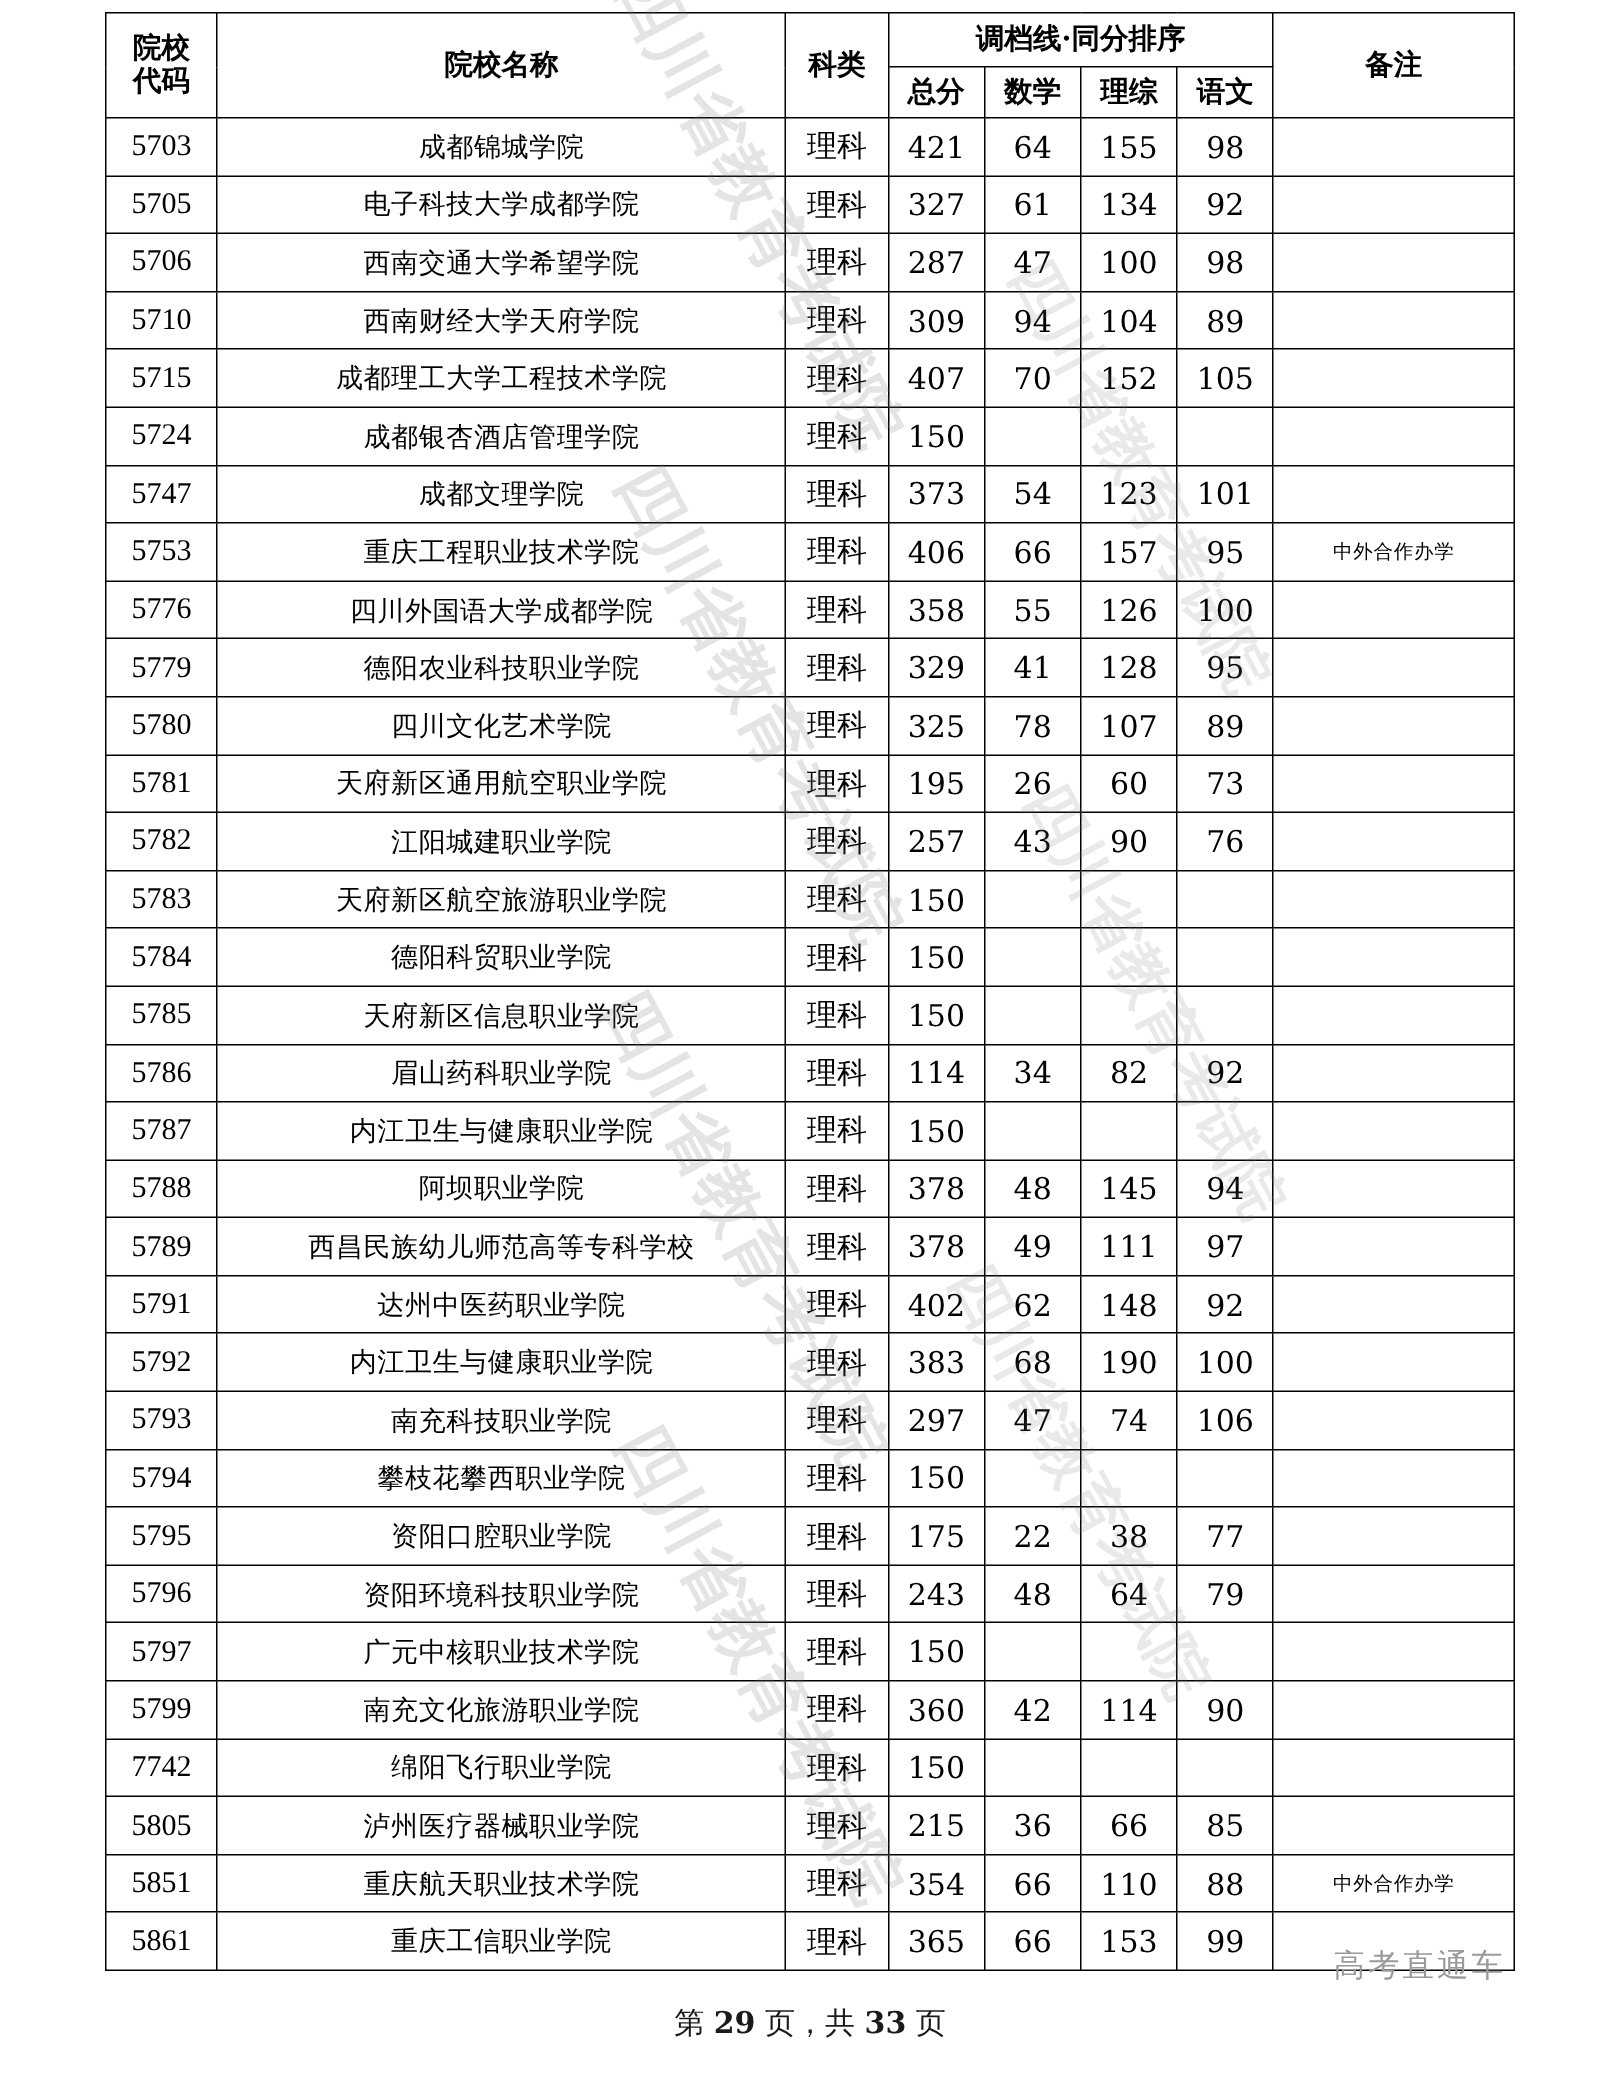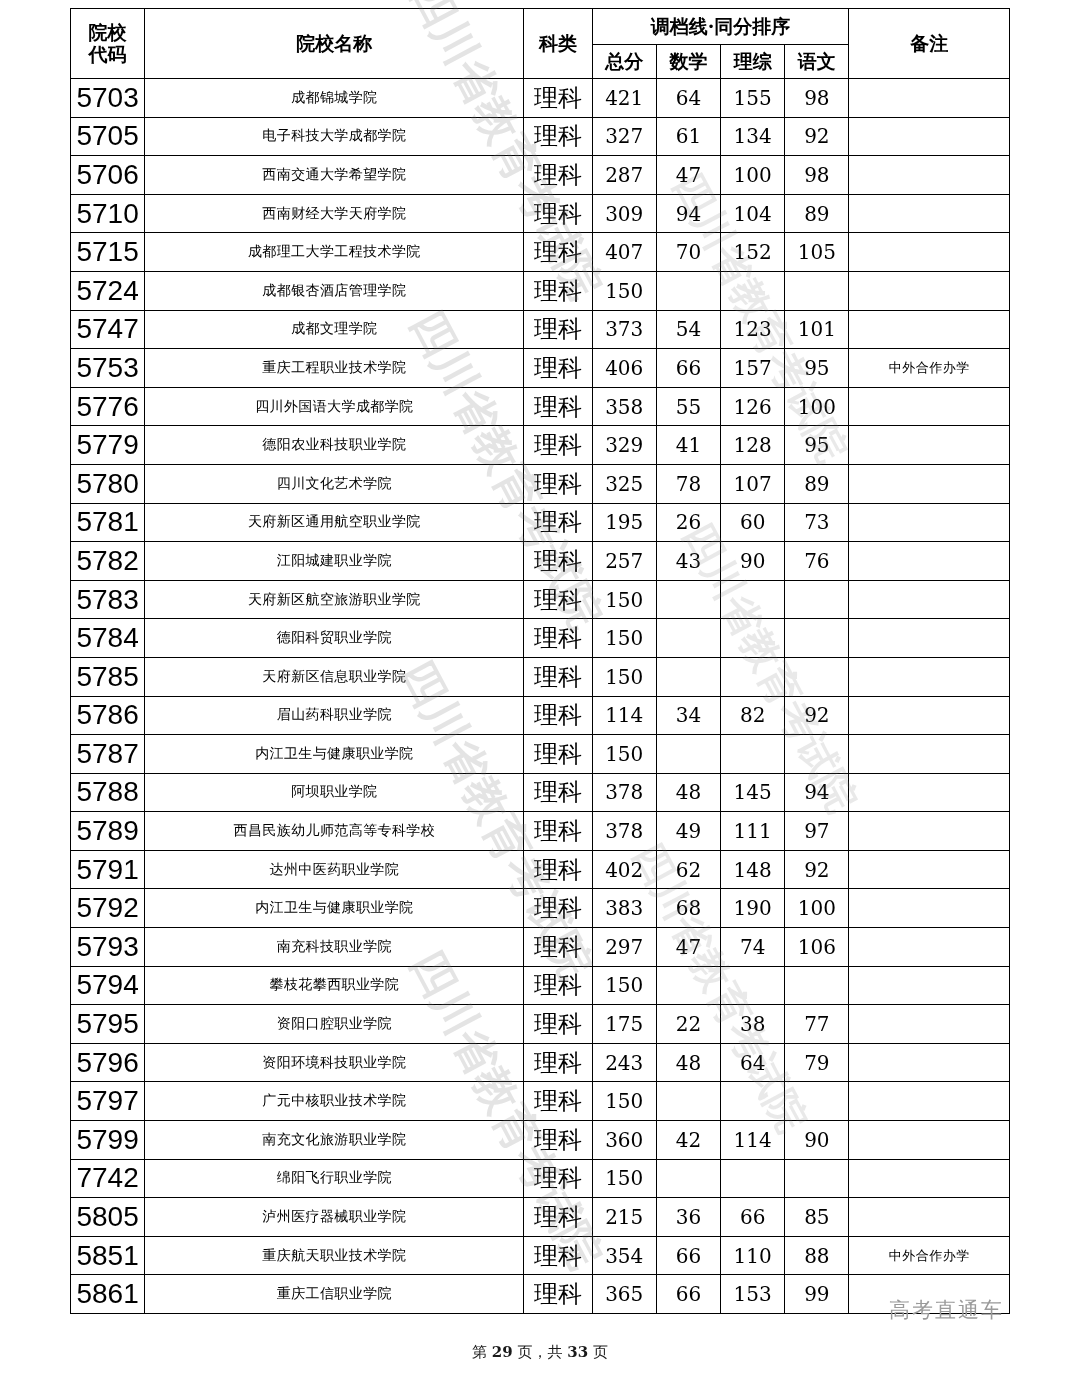--- a/index.html
+++ b/index.html
@@ -52,44 +52,44 @@
     font-size:19px;
     line-height:1.15;
     height:33px;
   }
   .th-code{width:74px;}
   .th-name{width:378px;}
   .th-kelei{width:68px;}
   .th-sub{width:64px;}
   .th-note{width:160px;}
   td.c-code{
-    font-size:28px;
+    font-size:20px;
     text-align:right;
     padding-right:9px;
-    font-family:Liberation Sans, sans-serif;
+    font-family:Liberation Serif, serif;
   }
   td.c-name{
-    font-size:14px;
+    font-size:18px;
     text-align:left;
     padding-left:10px;
     letter-spacing:0.4px;
   }
-  td.c-kelei{font-size:24px;margin-top:48px;}
+  td.c-kelei{font-size:20px;margin-top:48px;}
   td.c-num{font-size:20px;font-family:"DejaVu Serif","Liberation Serif",serif;}
   td.c-note{font-size:13px;text-align:center;letter-spacing:0.5px;}
   tr.datarow{height:38.6px;}
   .hdr-top{height:36px;}
   .hdr-bot{height:32px;}
   
   .footer{
     position:absolute;
     left:0;right:0;
     bottom:22px;
     text-align:center;
-    font-size:15px;
+    font-size:20px;
     color:#1a1a1a;
     z-index:3;
   }
   .footer .num{font-weight:700;}
   .brand{
     position:absolute;
     right:76px;
     bottom:60px;
     font-size:21px;
     color:#9a9a9a;

